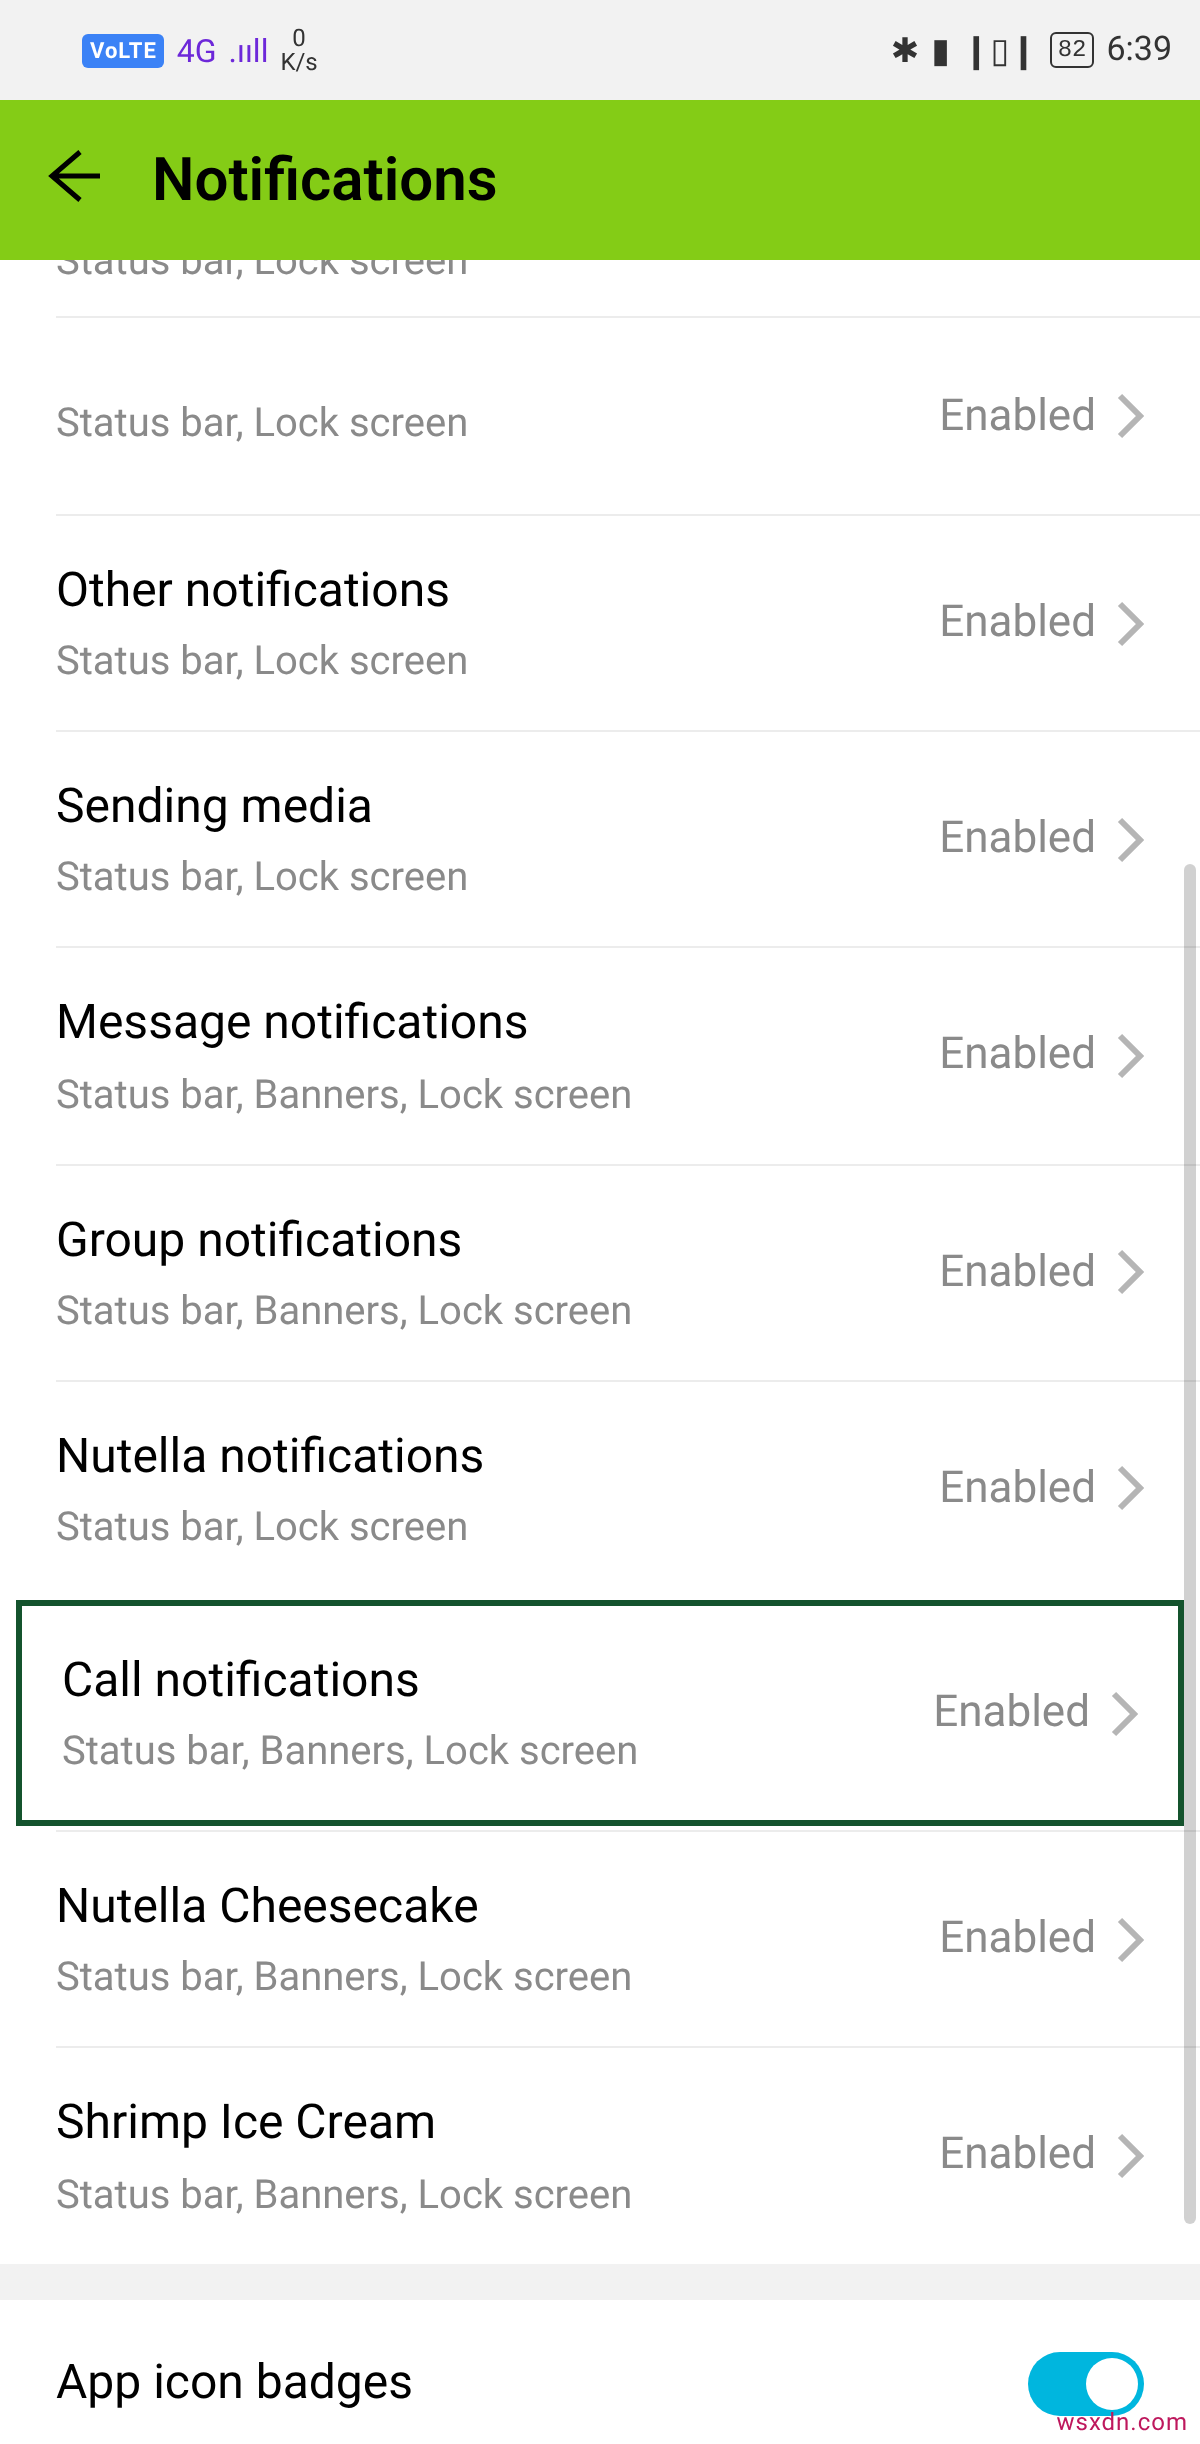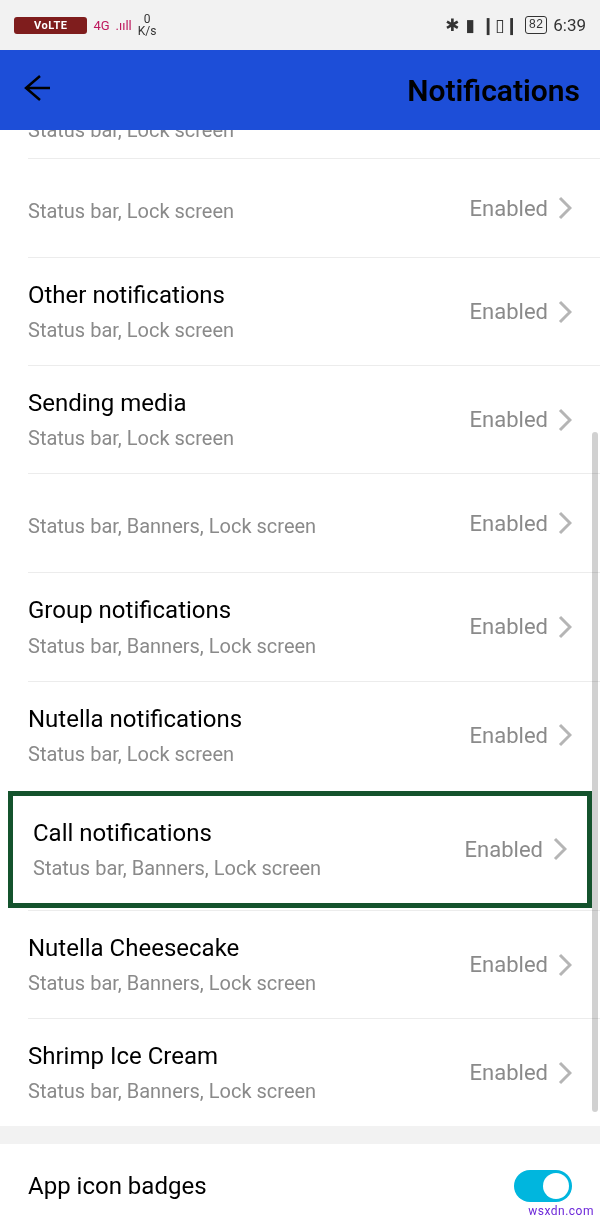--- a/index.html
+++ b/index.html
@@ -18,37 +18,36 @@
     display: flex;
     align-items: center;
     justify-content: space-between;
     padding: 0 14px;
     font-size: 17px;
     color: #333;
   }
   .status-left { display: flex; align-items: center; gap: 6px; }
   .status-right { display: flex; align-items: center; gap: 6px; }
   .volte-badge {
-    background: #7f1d1d; color: #fff; font-size: 11px; font-weight: 700;
-    padding: 2px 20px; border-radius: 3px; letter-spacing: 0.5px;
-  }
-  .signal { font-size: 13px; color:#be185d; }
+    background: #3b82f6; color: #fff; font-size: 11px; font-weight: 700;
+    padding: 2px 4px; border-radius: 3px; letter-spacing: 0.5px; margin-left: 27px;
+  }
+  .signal { font-size: 16px; color:#6d28d9; }
   .kbs { font-size: 12px; color:#333; line-height:1; text-align:center;}
   .battery-box {
     border: 1.5px solid #333; border-radius: 3px; font-size: 12px;
     padding: 0 3px; line-height: 16px; font-family: Liberation Mono, monospace;
   }
   .app-bar {
     height: 80px;
-    background: #1d4ed8;
+    background: #84cc16;
     display: flex;
     align-items: center;
     padding: 0 20px;
     gap: 24px;
-    justify-content: space-between;
   }
   .back-icon svg { width: 32px; height: 32px; stroke: #000; stroke-width:2.5; fill:none; }
   .app-title { font-size: 30px; font-weight: 600; color:#000; }
   .content {
     background: #fff;
     position: relative;
   }
   .cut-row {
     height: 28px;
     padding: 0 28px;
@@ -71,21 +70,21 @@
   .row-title { font-size: 24px; color:#000; line-height:1.3; }
   .row-sub { font-size: 20px; color:#8a8a8a; margin-top: 6px; line-height:1.3;}
   .row-right { display:flex; align-items:center; gap:10px; color:#8a8a8a; }
   .row-status { font-size: 22px; color:#8a8a8a; }
   .chev { width: 14px; height: 24px; }
   .chev svg { width:14px; height:24px; stroke:#b5b5b5; stroke-width:3; fill:none; }
   .divider {
     height: 1px; background: #ececec; margin-left: 28px;
   }
   .highlight-box {
-    border: 5px solid #14532d;
+    border: 3px solid #14532d;
     margin: 2px 8px 0 8px;
   }
   .highlight-box .row { padding-left: 20px; padding-right: 20px; }
   .section-gap { height: 18px; background:#f2f2f2; }
   .toggle-row {
     display:flex; align-items:center; background:#fff;
     padding: 24px 28px; min-height: 84px;
   }
   .toggle-row .row-title { flex:1; }
   .switch {
@@ -94,21 +93,21 @@
   }
   .switch-knob {
     position:absolute; right:3px; top:3px; width:26px; height:26px;
     background:#fff; border-radius:50%;
   }
   .scroll-indicator {
     position:absolute; right:2px; top:432px; width:6px; height:680px;
     background: rgba(0,0,0,0.18); border-radius:3px;
   }
   .watermark {
-    position:absolute; right:6px; bottom:4px; font-size:12px; color:#6d28d9;
+    position:absolute; right:6px; bottom:4px; font-size:12px; color:#be185d;
     letter-spacing:0.5px;
   }
 </style>
 </head>
 <body>
 
 <div class="status-bar">
   <div class="status-left">
     <span class="volte-badge">VoLTE</span>
     <span class="signal">4G</span>
@@ -178,20 +177,21 @@
         <span class="row-status">Enabled</span>
         <span class="chev"><svg viewBox="0 0 14 24">
               <path d="M2 2 L12 12 L2 22"></path>
             </svg></span>
       </div>
     </div>
     <div class="divider"></div>
 
     <div class="row">
       <div class="row-text">
+        <div class="row-title">Message notifications</div>
         <div class="row-sub">Status bar, Banners, Lock screen</div>
       </div>
       <div class="row-right">
         <span class="row-status">Enabled</span>
         <span class="chev"><svg viewBox="0 0 14 24">
               <path d="M2 2 L12 12 L2 22"></path>
             </svg></span>
       </div>
     </div>
     <div class="divider"></div>

